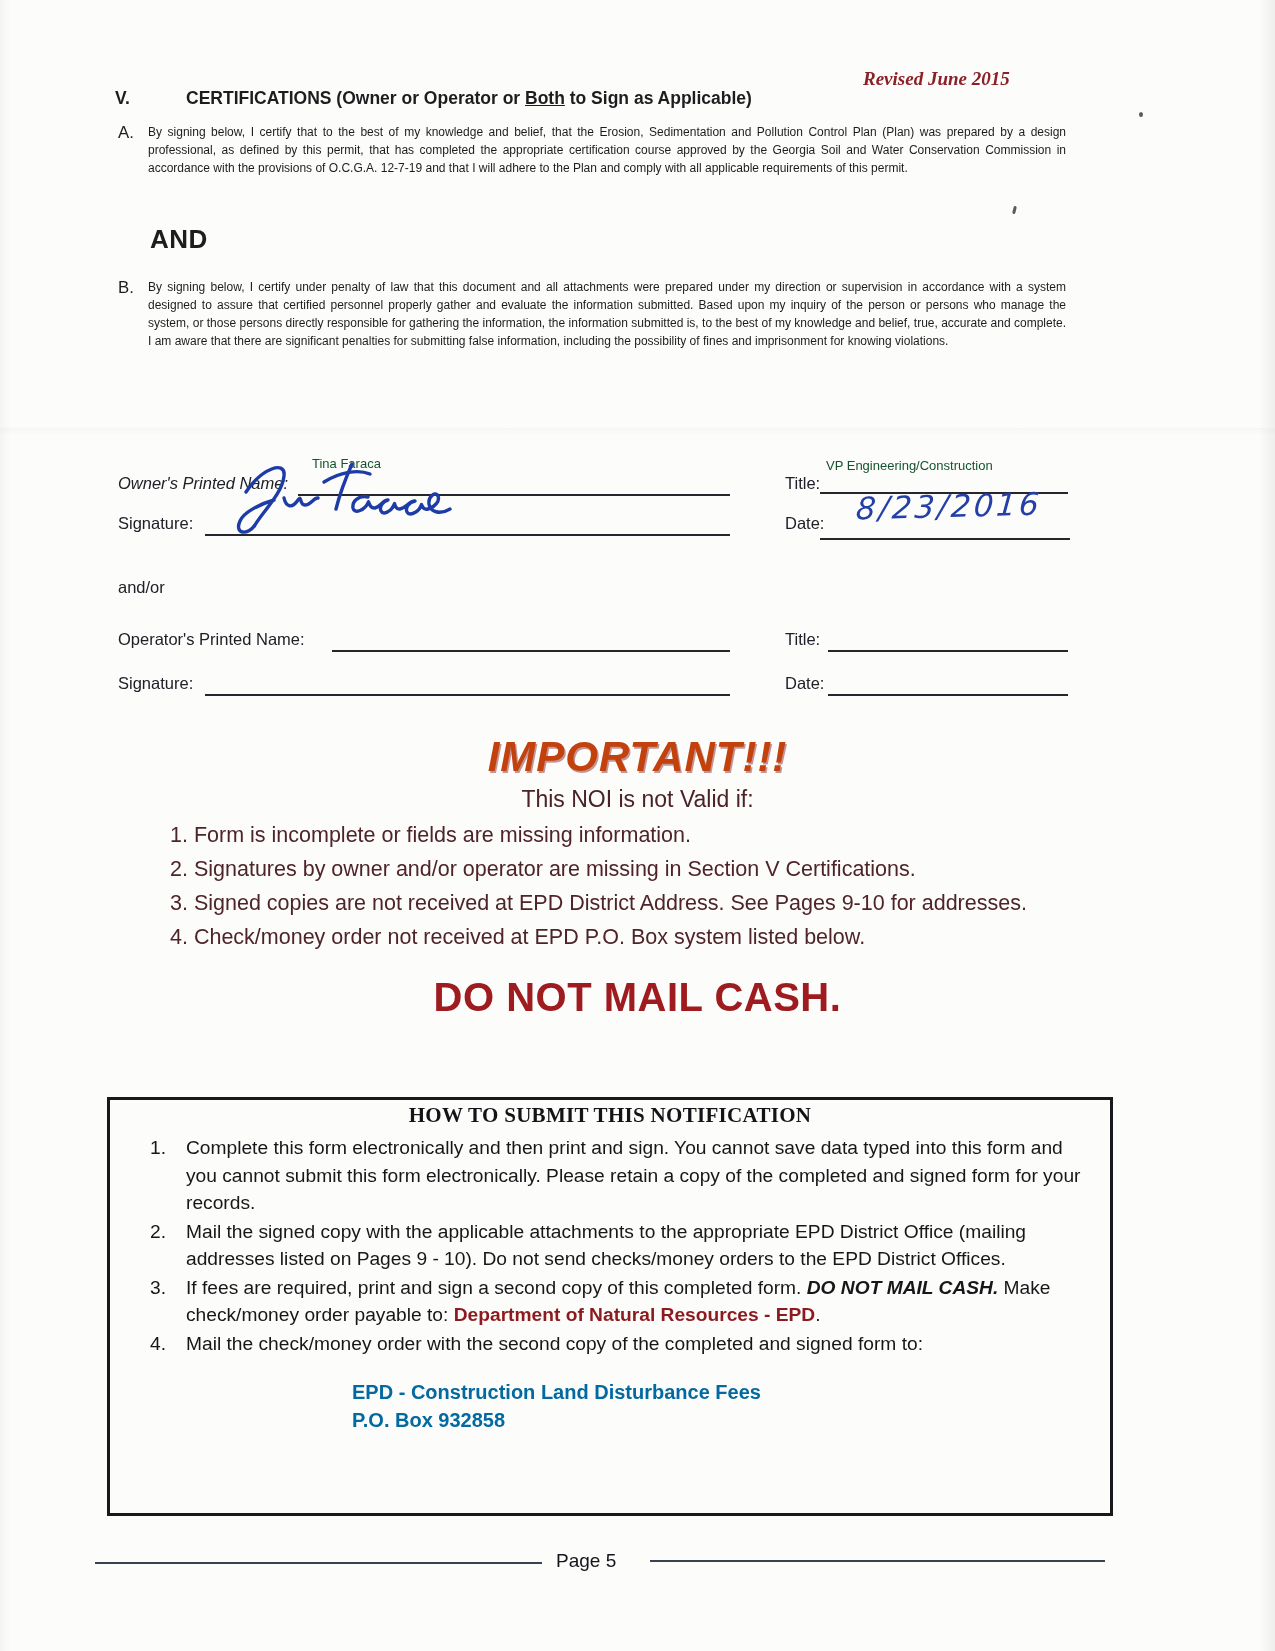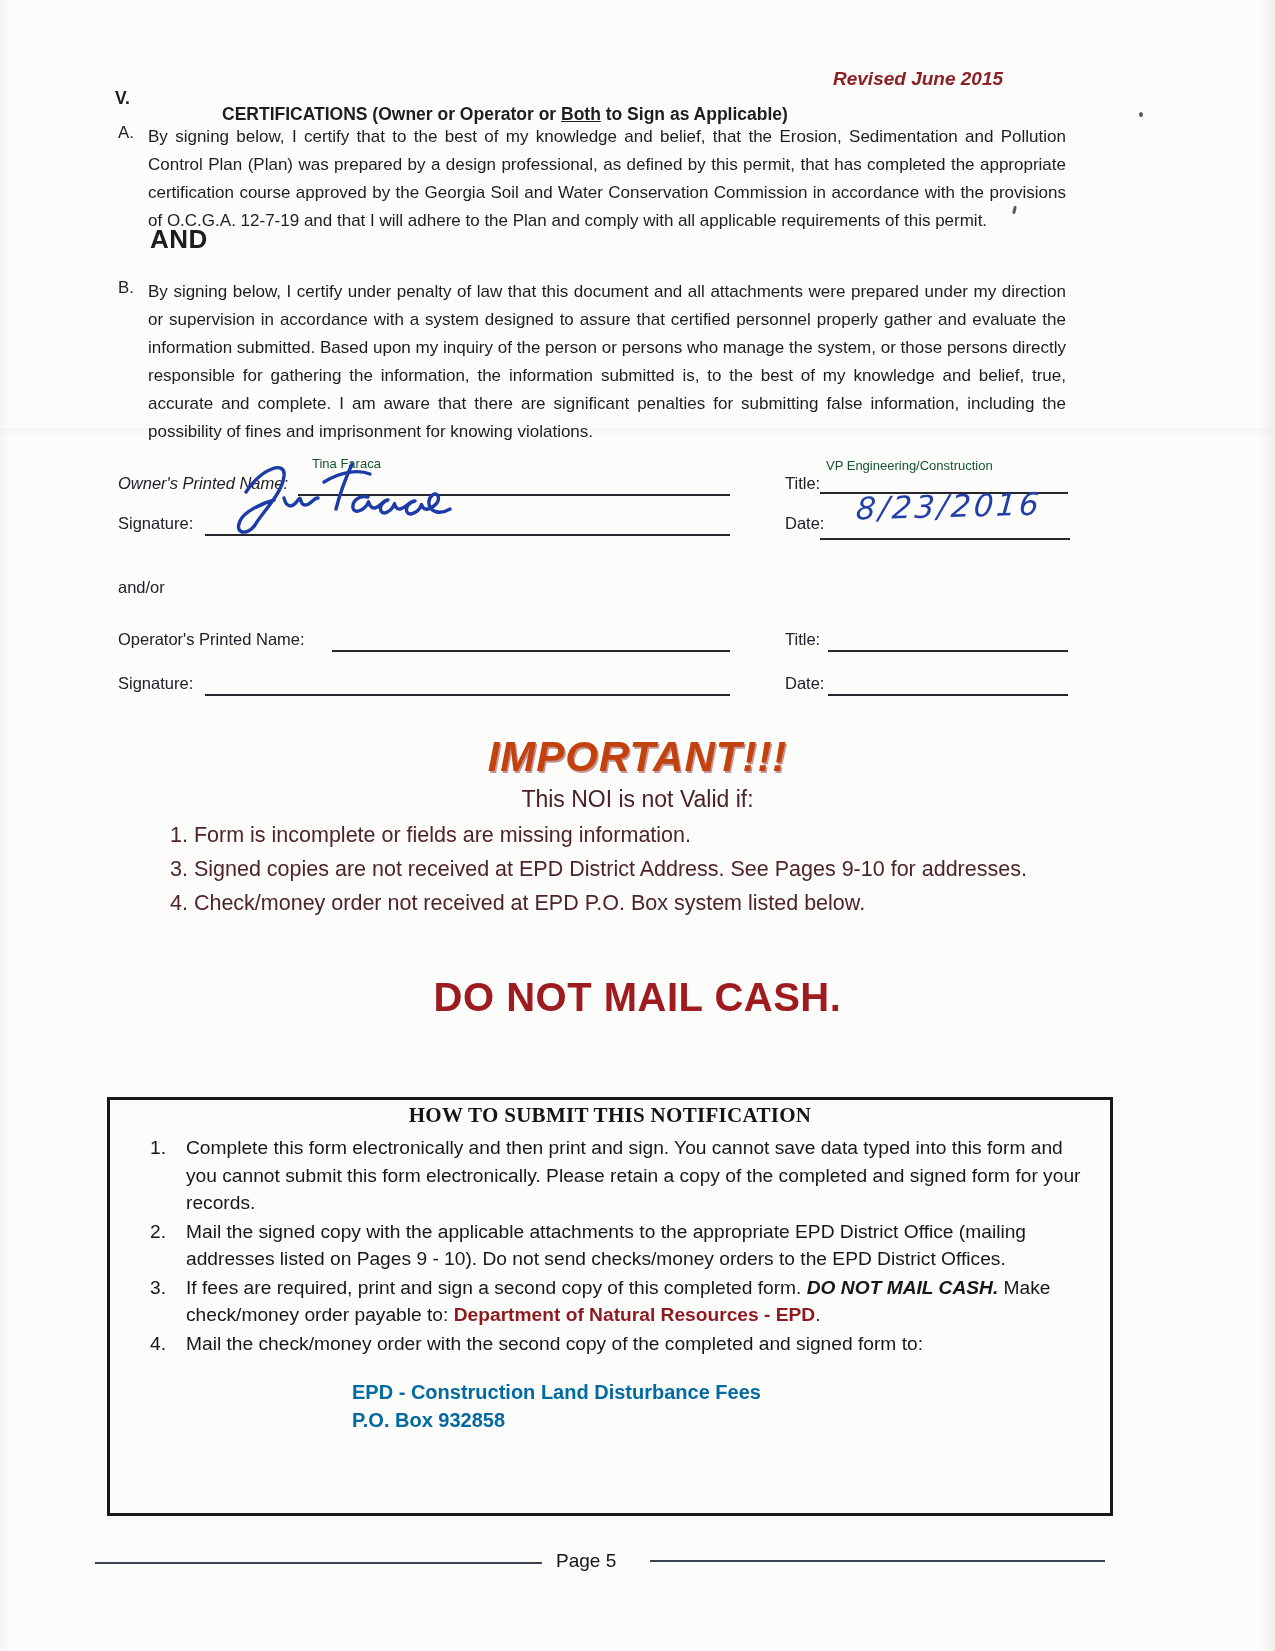--- a/index.html
+++ b/index.html
@@ -23,21 +23,21 @@
 
   .abs{position:absolute;}
   .label{font-size:16.5px;color:#20202a;}
   .line{position:absolute;height:2px;background:#26262c;}
 
   .revised{font-size:19px;font-weight:bold;font-style:italic;color:#8b2026;}
   .sec-num{font-size:17.5px;font-weight:bold;}
   .sec-title{font-size:17.5px;font-weight:bold;}
   .sec-title .u{text-decoration:underline;}
   .item-label{font-size:16.8px;}
-  .para{font-size:17px;line-height:28px;text-align:justify;width:918px;}
+  .para{font-size:12px;line-height:18px;text-align:justify;width:918px;}
   .and-word{font-size:26px;font-weight:bold;letter-spacing:0.5px;}
 
   .typed-value{font-size:13px;color:#14532d;text-align:center;}
   .hand-date{font-size:31px;font-family:"DejaVu Sans",sans-serif;font-style:italic;
     transform:rotate(-1.5deg) skewX(-6deg);letter-spacing:3px;color:#2440a8;}
 
   .center-band{left:0;width:1275px;text-align:center;}
   .important-head{font-size:42px;font-weight:bold;font-style:italic;color:#c2410c;
     text-shadow:1.5px 1.5px 0 rgba(125,25,30,0.45);letter-spacing:1px;}
   .important-sub{font-size:23px;color:#4a2228;}
@@ -63,24 +63,24 @@
 
 <div class="page">
 
   <div class="edge-left"></div>
   <div class="edge-right"></div>
   <div class="crease"></div>
   <div class="speck" style="left:1139px;top:112px;width:4px;height:5px;"></div>
   <div class="speck" style="left:1013px;top:206px;width:3px;height:8px;transform:rotate(14deg);border-radius:2px;"></div>
   <div class="speck" style="left:432px;top:1389px;width:3px;height:3px;background:#777;"></div>
 
-  <div class="abs revised" style="left:833px;top:68px;">Revised June 2015</div>
+  <div class="abs revised" style="left:863px;top:68px;font-family:Liberation Serif, serif;">Revised June 2015</div>
 
   <div class="abs sec-num" style="left:115px;top:88px;">V.</div>
-  <div class="abs sec-title" style="left:186px;top:104px;margin-left:36px;"><span>CERTIFICATIONS (Owner or Operator or </span><span class="u">Both</span><span> to Sign as Applicable)</span></div>
+  <div class="abs sec-title" style="left:186px;top:88px;"><span>CERTIFICATIONS (Owner or Operator or </span><span class="u">Both</span><span> to Sign as Applicable)</span></div>
 
   <div class="abs item-label" style="left:118px;top:123px;">A.</div>
   <div class="abs para" style="left:148px;top:123px;">By signing below, I certify that to the best of my knowledge and belief, that the Erosion, Sedimentation and Pollution Control Plan (Plan) was prepared by a design professional, as defined by this permit, that has completed the appropriate certification course approved by the Georgia Soil and Water Conservation Commission in accordance with the provisions of O.C.G.A. 12-7-19 and that I will adhere to the Plan and comply with all applicable requirements of this permit.</div>
 
   <div class="abs and-word" style="left:150px;top:224px;">AND</div>
 
   <div class="abs item-label" style="left:118px;top:278px;">B.</div>
   <div class="abs para" style="left:148px;top:278px;">By signing below, I certify under penalty of law that this document and all attachments were prepared under my direction or supervision in accordance with a system designed to assure that certified personnel properly gather and evaluate the information submitted.  Based upon my inquiry of the person or persons who manage the system, or those persons directly responsible for gathering the information, the information submitted is, to the best of my knowledge and belief, true, accurate and complete.  I am aware that there are significant penalties for submitting false information, including the possibility of fines and imprisonment for knowing violations.</div>
 
   <div class="abs label" style="left:118px;top:474px;font-style:italic;">Owner's Printed Name:</div>
@@ -118,20 +118,21 @@
   <div class="abs label" style="left:118px;top:674px;">Signature:</div>
   <div class="line" style="left:205px;top:694px;width:525px;"></div>
   <div class="abs label" style="left:785px;top:674px;">Date:</div>
   <div class="line" style="left:828px;top:694px;width:240px;"></div>
 
   <div class="abs center-band important-head" style="top:733px;">IMPORTANT!!!</div>
   <div class="abs center-band important-sub" style="top:786px;">This NOI is not Valid if:</div>
 
   <div class="abs noi-list">
     <div><span>1.</span> <span>Form is incomplete or fields are missing information.</span></div>
+    <div><span>2.</span> <span>Signatures by owner and/or operator are missing in Section V Certifications.</span></div>
     <div><span>3.</span> <span>Signed copies are not received at EPD District Address. See Pages 9-10 for addresses.</span></div>
     <div><span>4.</span> <span>Check/money order not received at EPD P.O. Box system listed below.</span></div>
   </div>
 
   <div class="abs center-band do-not-mail" style="top:975px;">DO NOT MAIL CASH.</div>
 
   <div class="abs howto-box">
     <div class="howto-title">HOW TO SUBMIT THIS NOTIFICATION</div>
     <div class="howto-items">
       <div class="howto-item">

